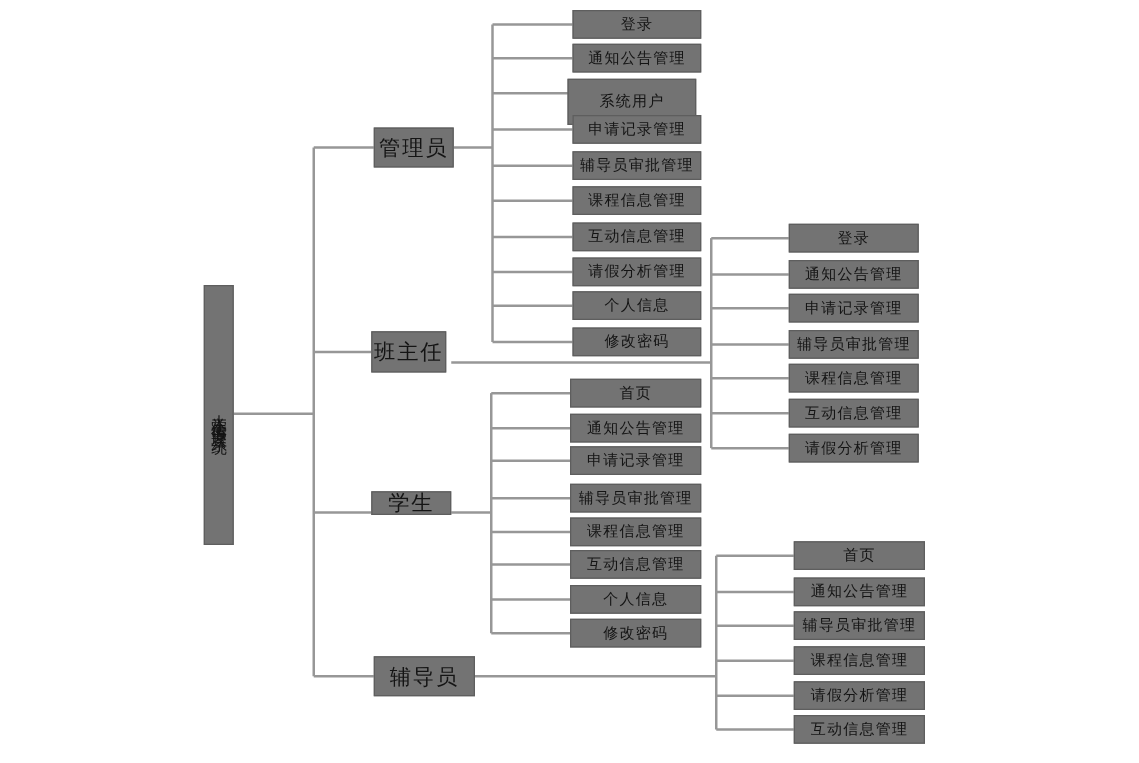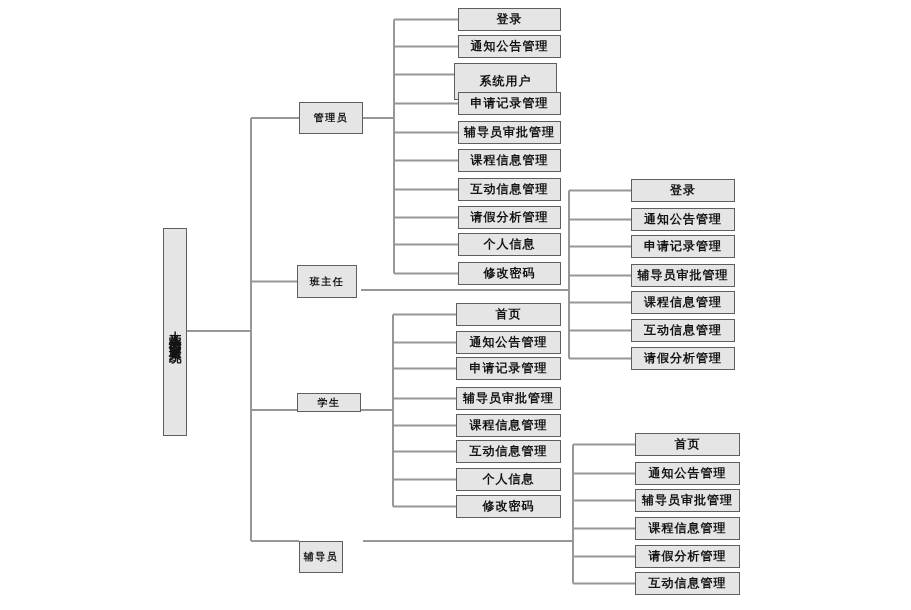--- a/index.html
+++ b/index.html
@@ -1,23 +1,23 @@
 <!DOCTYPE html>
 <html><head>
 <meta charset="utf-8">
 <style>
   html,body{margin:0;padding:0;background:#ffffff;}
   body{font-family:"Liberation Sans","DejaVu Sans",sans-serif;}
   .canvas{position:relative;width:911px;height:610px;background:#ffffff;overflow:hidden;}
   .lines{position:absolute;left:0;top:0;width:911px;height:610px;}
   .lines line{stroke:#979797;stroke-width:2;}
-  .node{position:absolute;box-sizing:border-box;background:#e5e5e5;border:1.5px solid #5e5e5e;
-        display:flex;align-items:center;justify-content:center;color:#141414;font-weight:bold;}
+  .node{position:absolute;box-sizing:border-box;background:#737373;border:1.5px solid #5e5e5e;
+        display:flex;align-items:center;justify-content:center;color:#141414;}
   .child{font-size:12px;letter-spacing:1px;}
-  .role{font-size:10px;letter-spacing:1.5px;}
+  .role{font-size:17px;letter-spacing:1.5px;}
   .rootbox{font-size:12.5px;}
   .rootbox span{writing-mode:vertical-rl;text-orientation:upright;letter-spacing:2.5px;line-height:1;}
 </style>
 </head>
 <body>
 
 <div class="canvas">
 
   <svg class="lines" viewBox="0 0 911 610">
     <g>
@@ -77,21 +77,21 @@
     </g>
   </svg>
 
   <div class="node rootbox" style="left:163px;top:228px;width:24px;height:208px">
     <span>大学生请假管理系统</span>
   </div>
 
   <div class="node role" style="left:299px;top:102px;width:64px;height:32px">管理员</div>
   <div class="node role" style="left:297px;top:265px;width:60px;height:33px">班主任</div>
   <div class="node role" style="left:297px;top:393px;width:64px;height:19px">学生</div>
-  <div class="node role" style="left:299px;top:541px;width:44px;height:32px">辅导员</div>
+  <div class="node role" style="left:299px;top:525px;width:81px;height:32px">辅导员</div>
 
   <div class="node child" style="left:458px;top:8px;width:103px;height:23px">登录</div>
   <div class="node child" style="left:458px;top:35px;width:103px;height:23px">通知公告管理</div>
   <div class="node child" style="left:454px;top:63px;width:103px;height:37px">系统用户</div>
   <div class="node child" style="left:458px;top:92px;width:103px;height:23px">申请记录管理</div>
   <div class="node child" style="left:458px;top:121px;width:103px;height:23px">辅导员审批管理</div>
   <div class="node child" style="left:458px;top:149px;width:103px;height:23px">课程信息管理</div>
   <div class="node child" style="left:458px;top:178px;width:103px;height:23px">互动信息管理</div>
   <div class="node child" style="left:458px;top:206px;width:103px;height:23px">请假分析管理</div>
   <div class="node child" style="left:458px;top:233px;width:103px;height:23px">个人信息</div>

